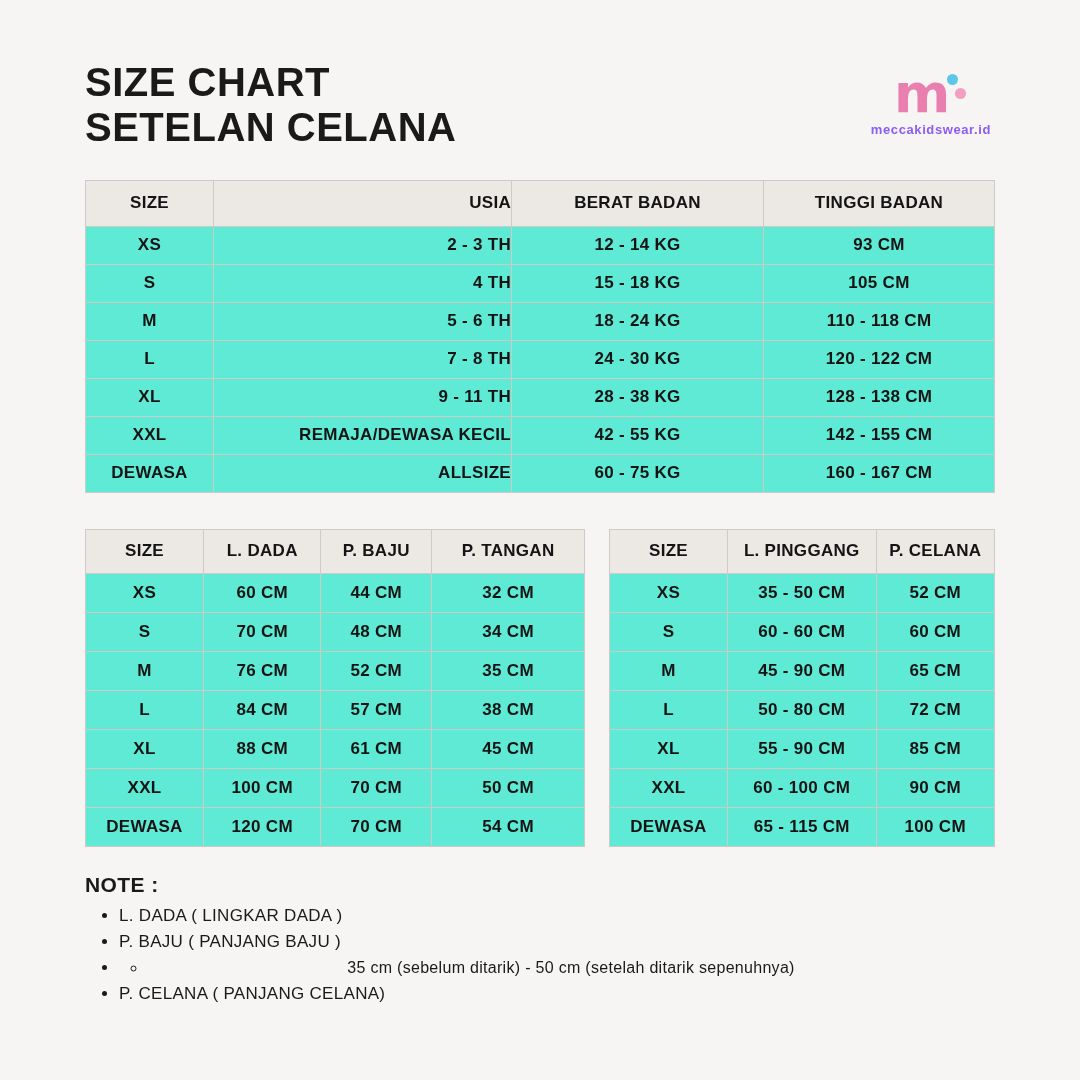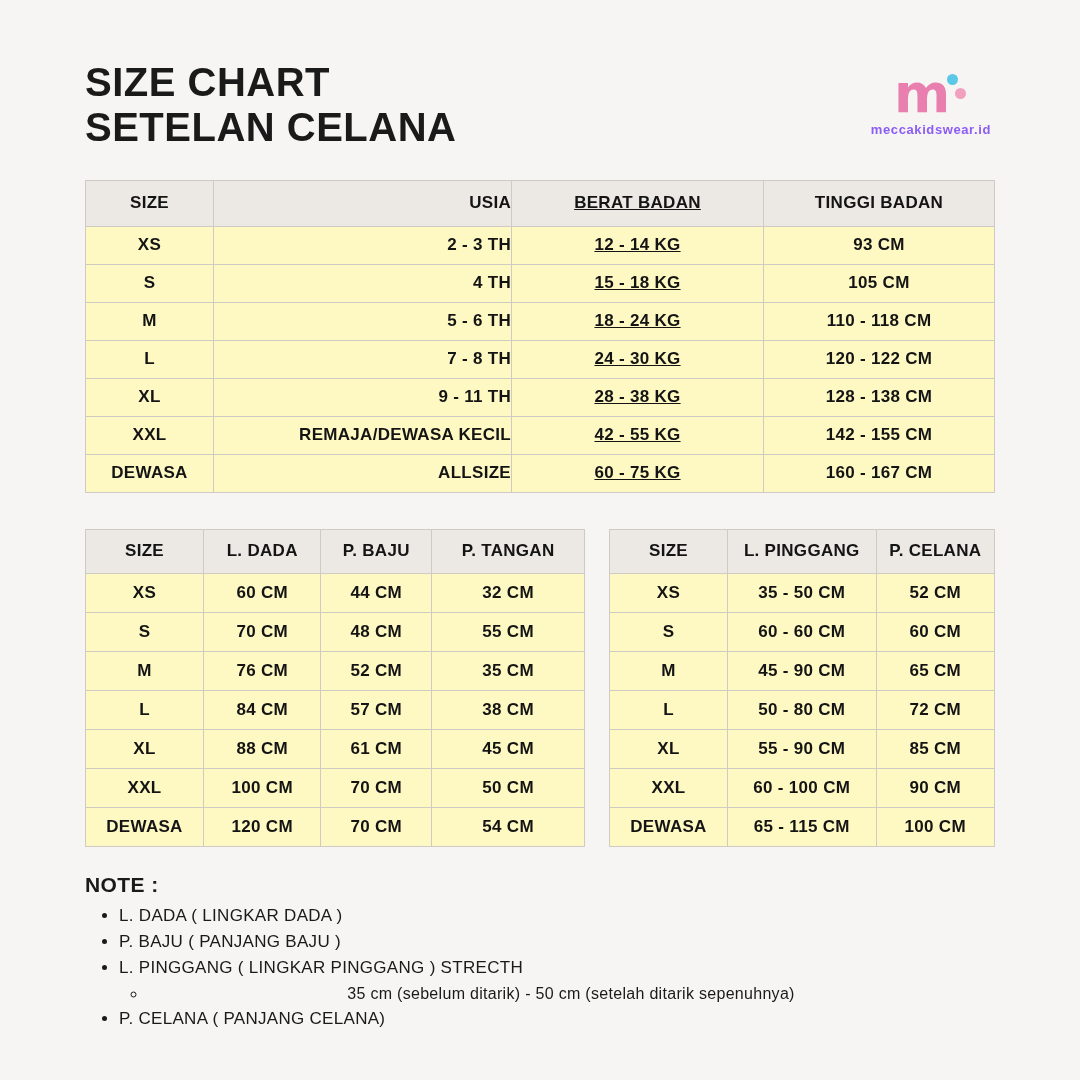--- a/index.html
+++ b/index.html
@@ -63,41 +63,41 @@
     font-size: 13px;
     letter-spacing: 0.6px;
     color: #8b5cf6;
     font-weight: 600;
     margin-top: 2px;
   }
   
   table {
     border-collapse: collapse;
     width: 100%;
-    background: #fef9c3;
+    background: #5eead4;
   }
   th, td {
     border: 1px solid #cfcac4;
     text-align: center;
     font-weight: 700;
     font-size: 17px;
     letter-spacing: 0.3px;
     color: #141414;
   }
   thead th {
     background: #ece8e3;
     height: 46px;
     font-size: 17px;
   }
   tbody td { height: 38px; }
 
   .main-table-wrap { margin-top: 30px; }
   .main-table th:nth-child(1), .main-table td:nth-child(1) { width: 128px; }
   .main-table th:nth-child(2), .main-table td:nth-child(2) { width: 298px; text-align: right; }
-  .main-table th:nth-child(3), .main-table td:nth-child(3) { width: 252px; text-decoration: underline; }
+  .main-table th:nth-child(3), .main-table td:nth-child(3) { width: 252px; }
 
   .two-col {
     display: flex;
     gap: 24px;
     margin-top: 36px;
   }
   .col-left { width: 500px; }
   .col-right { flex: 1; }
   .sub-table thead th { height: 44px; }
   .sub-table tbody td { height: 39px; }
@@ -220,21 +220,21 @@
           <tr>
             <td>XS</td>
             <td>60 CM</td>
             <td>44 CM</td>
             <td>32 CM</td>
           </tr>
           <tr>
             <td>S</td>
             <td>70 CM</td>
             <td>48 CM</td>
-            <td>55 CM</td>
+            <td>34 CM</td>
           </tr>
           <tr>
             <td>M</td>
             <td>76 CM</td>
             <td>52 CM</td>
             <td>35 CM</td>
           </tr>
           <tr>
             <td>L</td>
             <td>84 CM</td>
@@ -312,21 +312,20 @@
       </table>
     </div>
   </div>
 
   <div class="notes">
     <div class="notes-title">NOTE :</div>
     <ul>
       <li>L. DADA ( LINGKAR DADA )</li>
       <li>P. BAJU ( PANJANG BAJU )</li>
       <li>
-        <span>L. PINGGANG ( LINGKAR PINGGANG ) STRECTH</span>
         <ul>
           <li>35 cm (sebelum ditarik) - 50 cm (setelah ditarik sepenuhnya)</li>
         </ul>
       </li>
       <li>P. CELANA ( PANJANG CELANA)</li>
     </ul>
   </div>
 
 </div>
 

